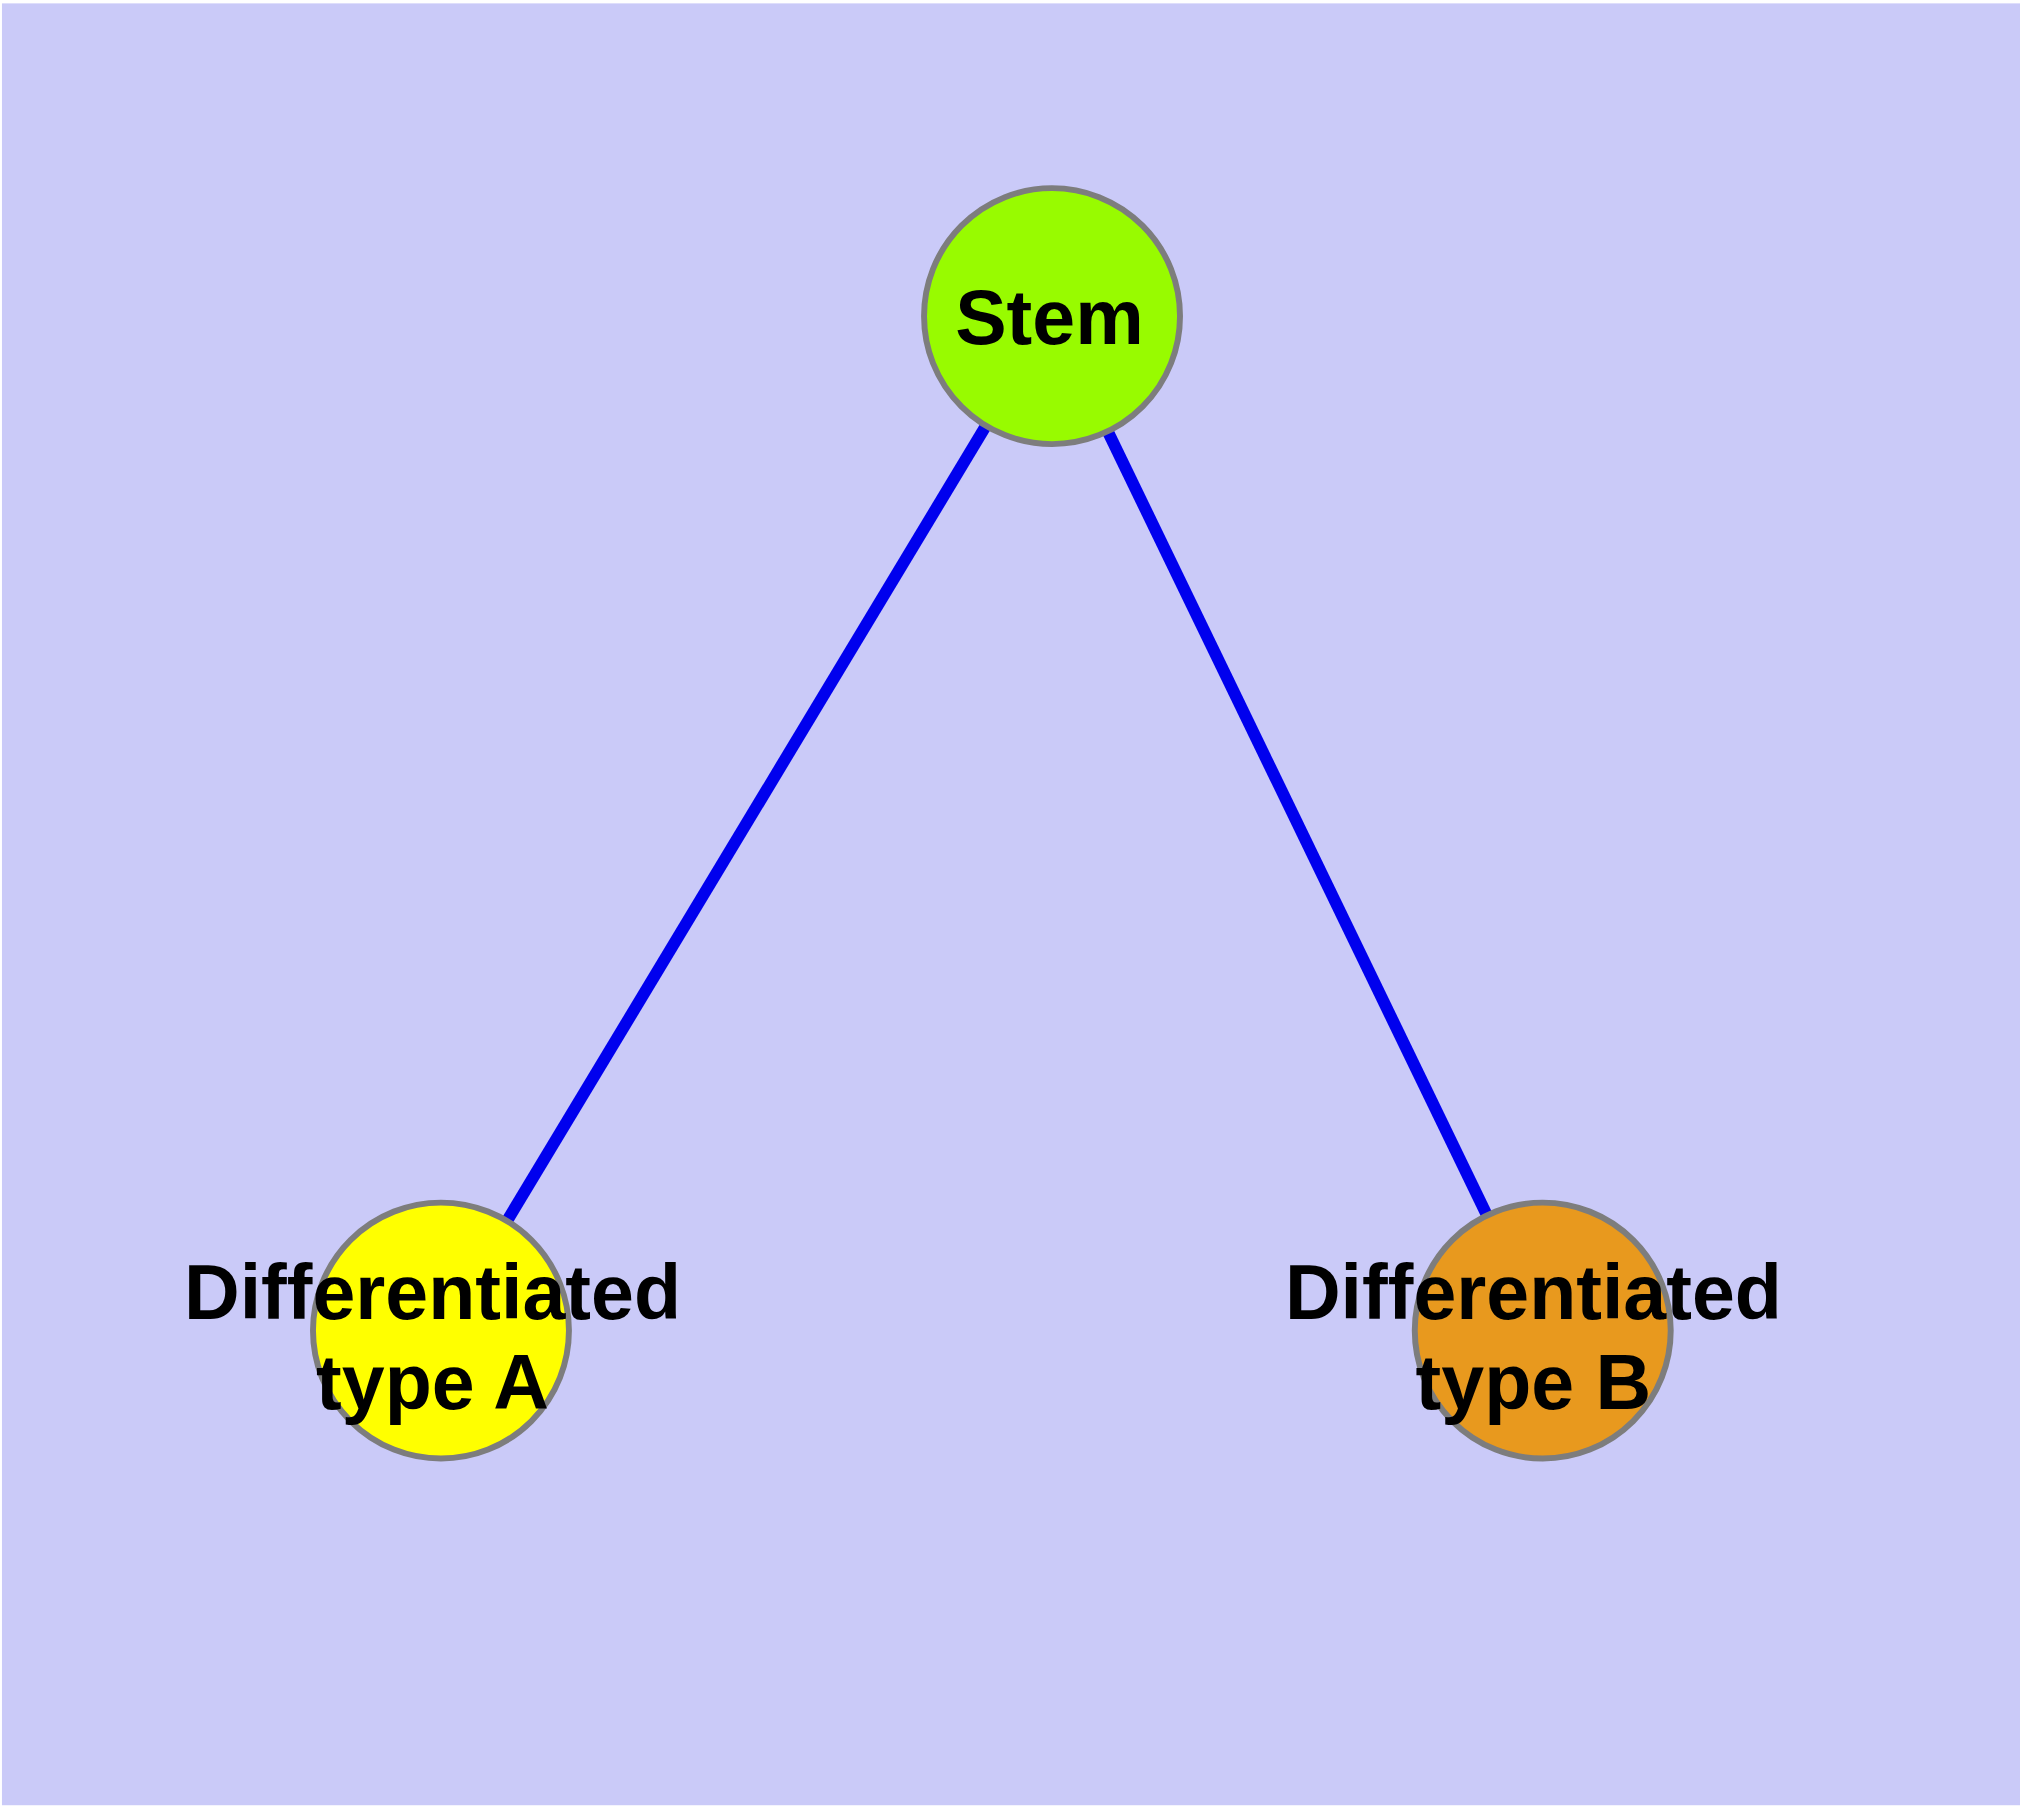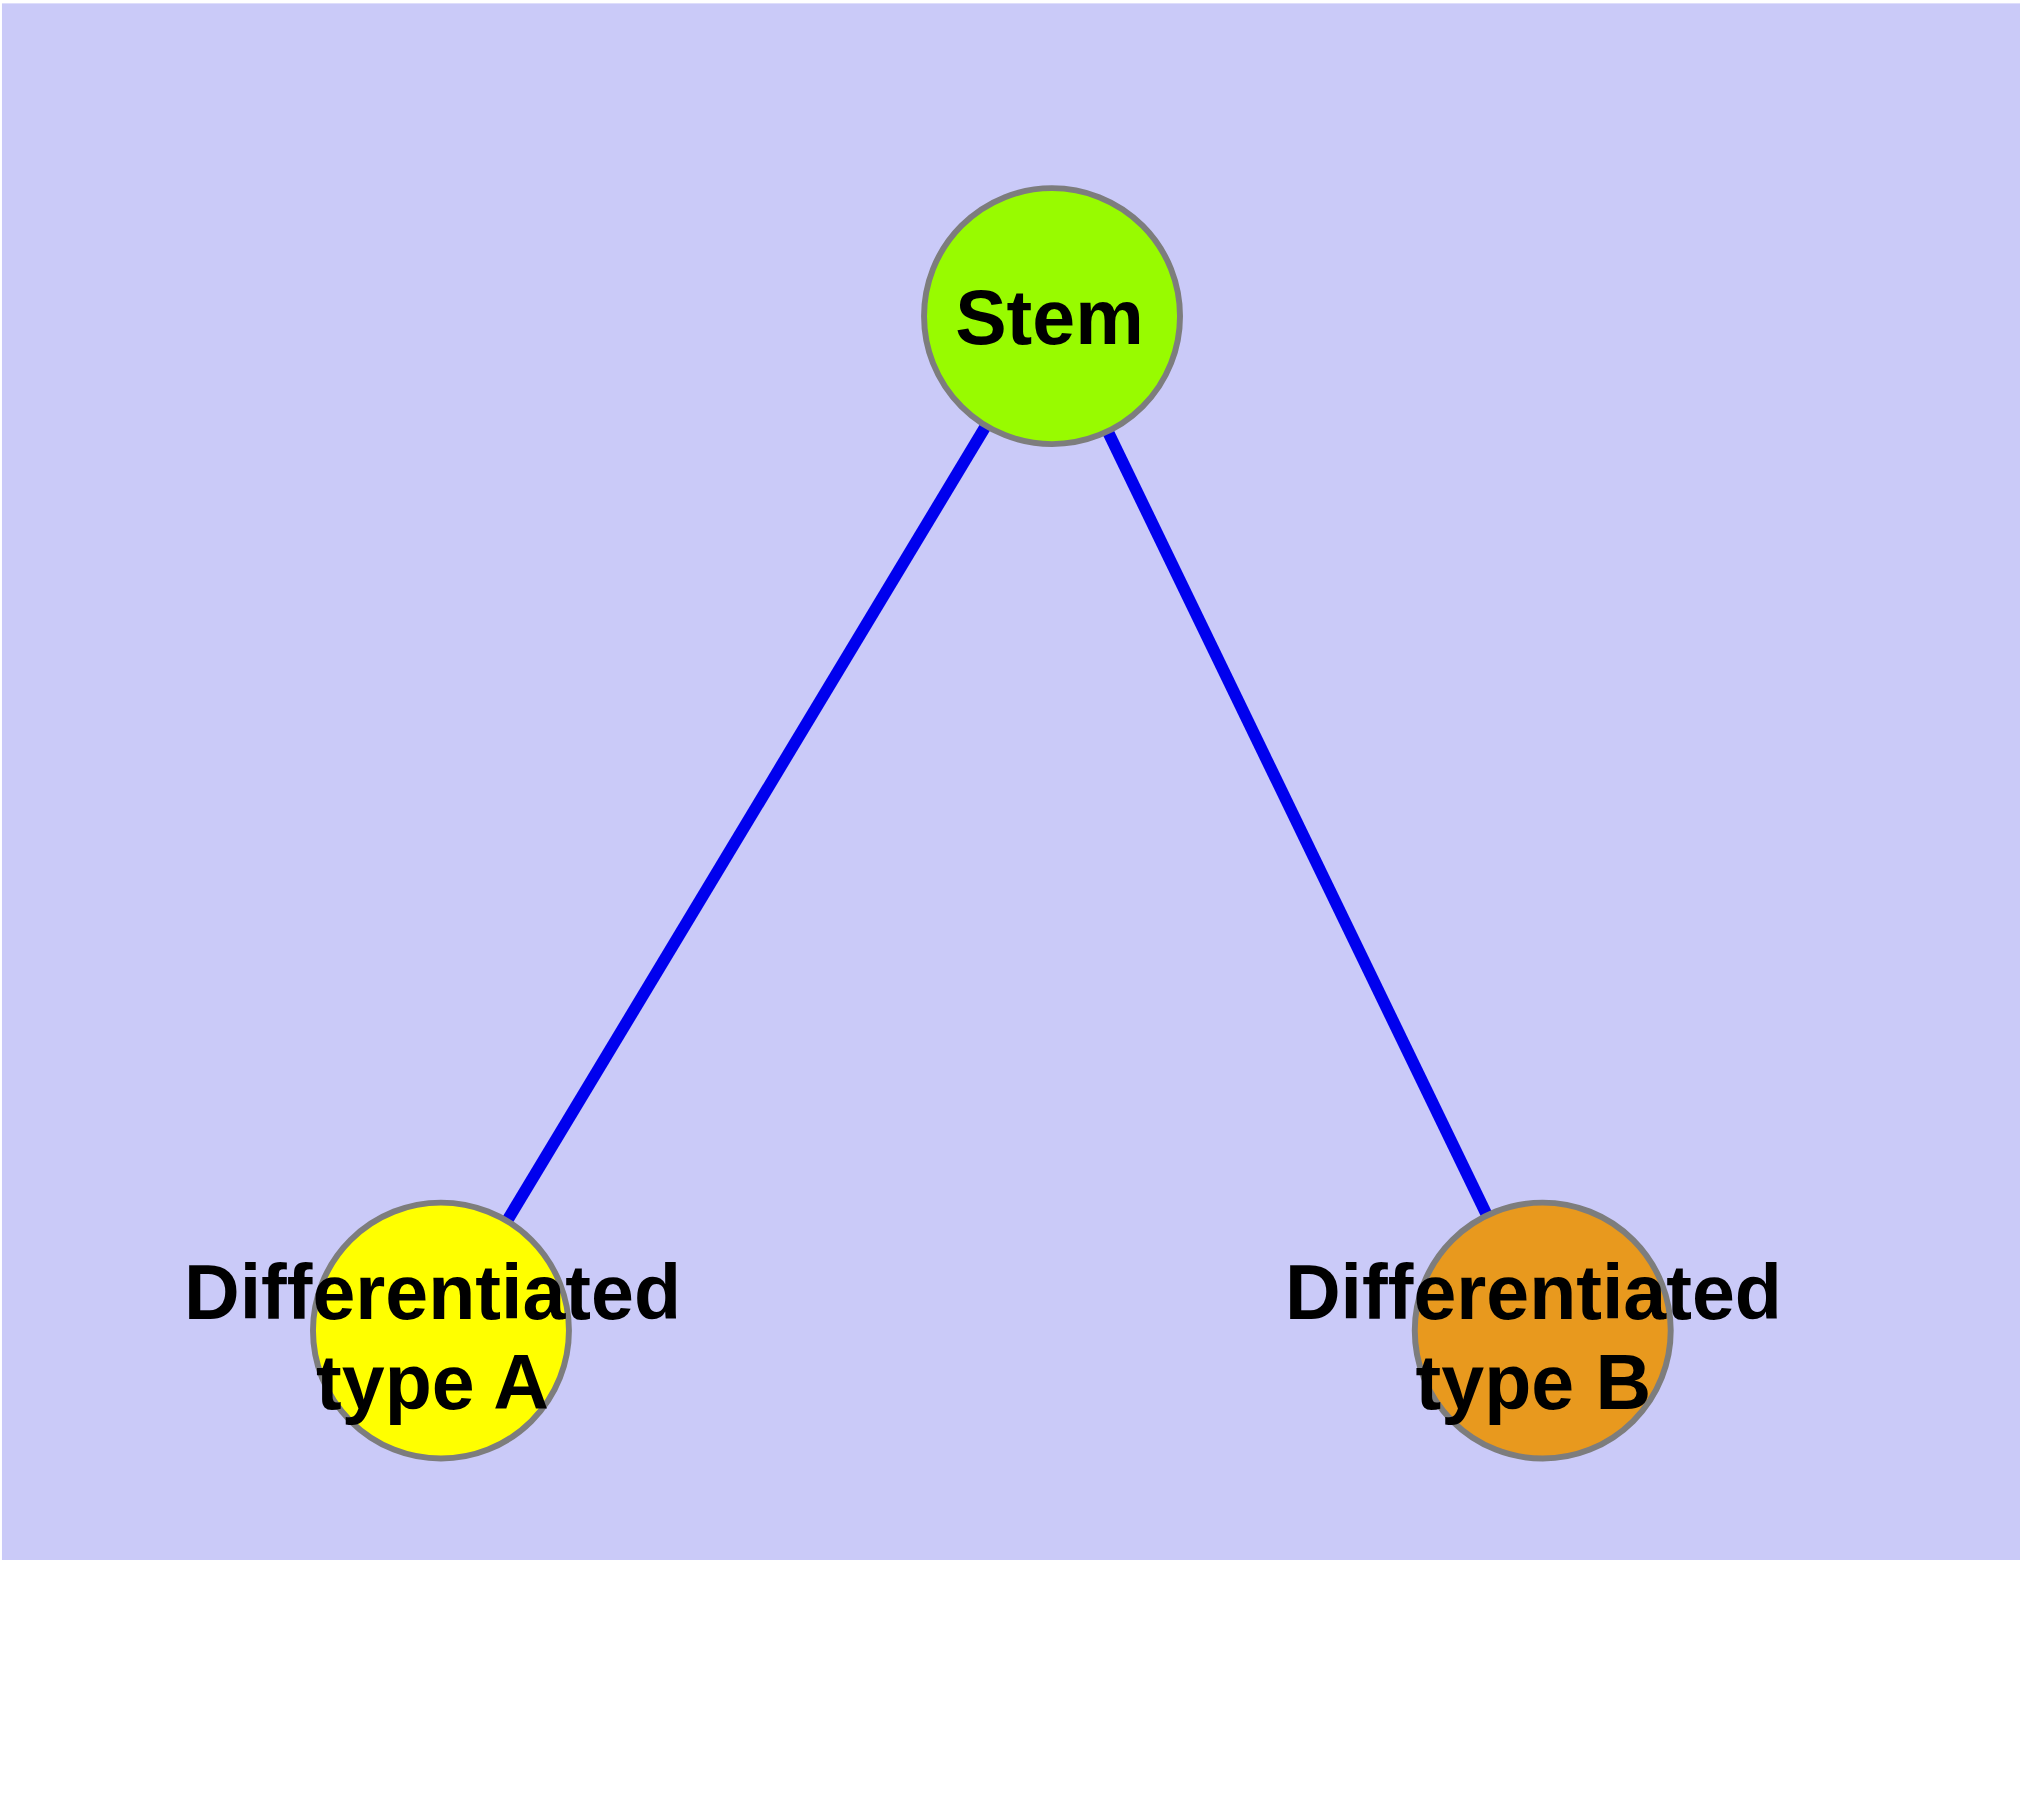--- a/index.html
+++ b/index.html
@@ -3,21 +3,21 @@
 <meta charset="utf-8">
 <style>
   html, body {
     margin: 0;
     padding: 0;
     background: #ffffff;
   }
   .figure {
     position: relative;
     width: 2021px;
-    height: 1560px;
+    height: 1812px;
     background: #ffffff;
     overflow: hidden;
   }
   .figure svg {
     position: absolute;
     top: 0;
     left: 0;
     display: block;
   }
   .edge {

